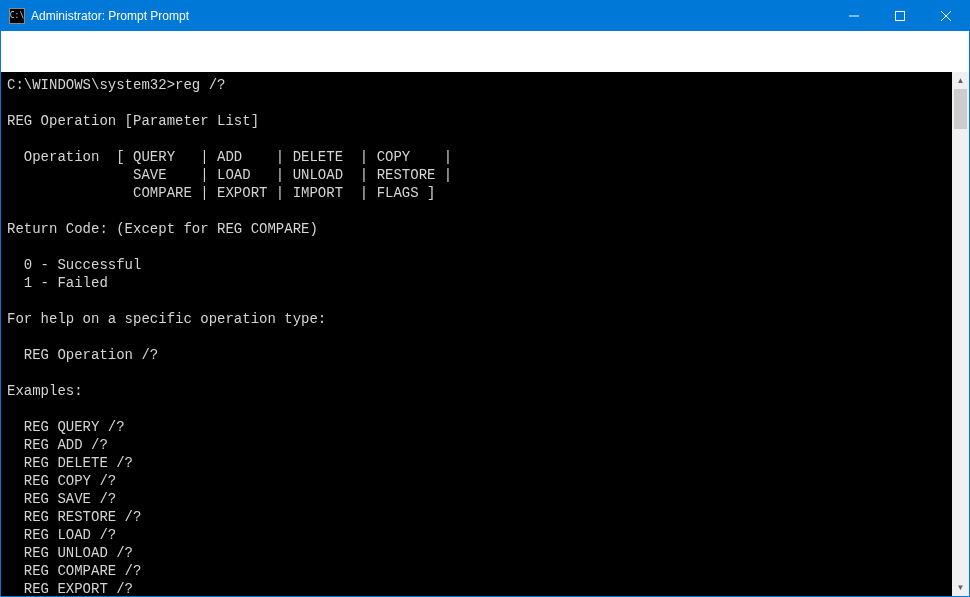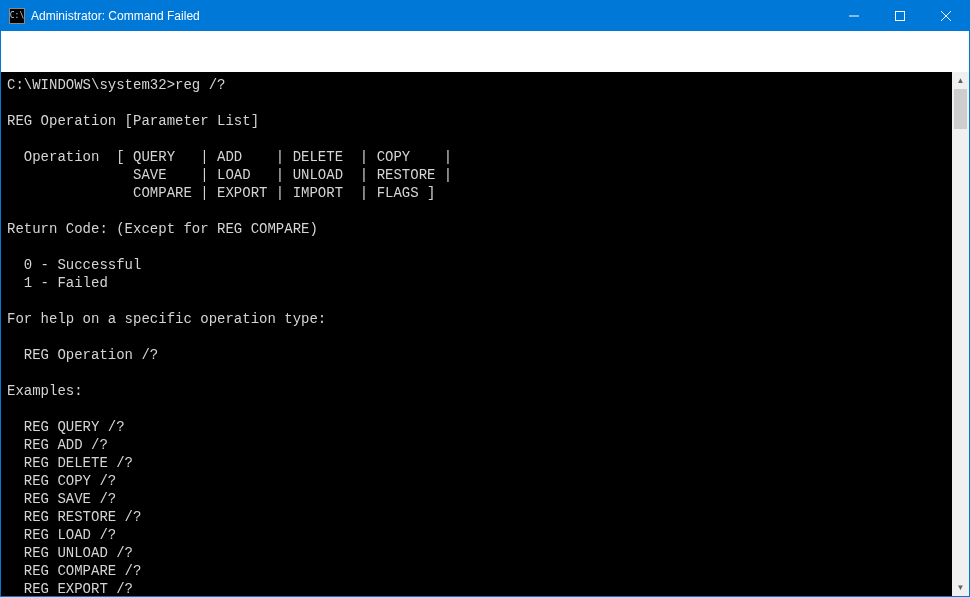--- a/index.html
+++ b/index.html
@@ -115,21 +115,21 @@
     .scroll-arrow.down {
       bottom: 0;
     }
   </style>
 </head>
 <body>
 
 <div class="window">
   <div class="titlebar">
     <div class="titlebar-icon">C:\</div>
-    <div class="titlebar-title">Administrator: Command Failed</div>
+    <div class="titlebar-title">Administrator: Prompt Prompt</div>
     <div class="titlebar-buttons">
       <div class="titlebar-btn">
         <svg viewBox="0 0 10 10">
             <line x1="0" y1="5" x2="10" y2="5"></line>
           </svg>
       </div>
       <div class="titlebar-btn">
         <svg viewBox="0 0 10 10">
             <rect x="0.5" y="0.5" width="9" height="9"></rect>
           </svg>

